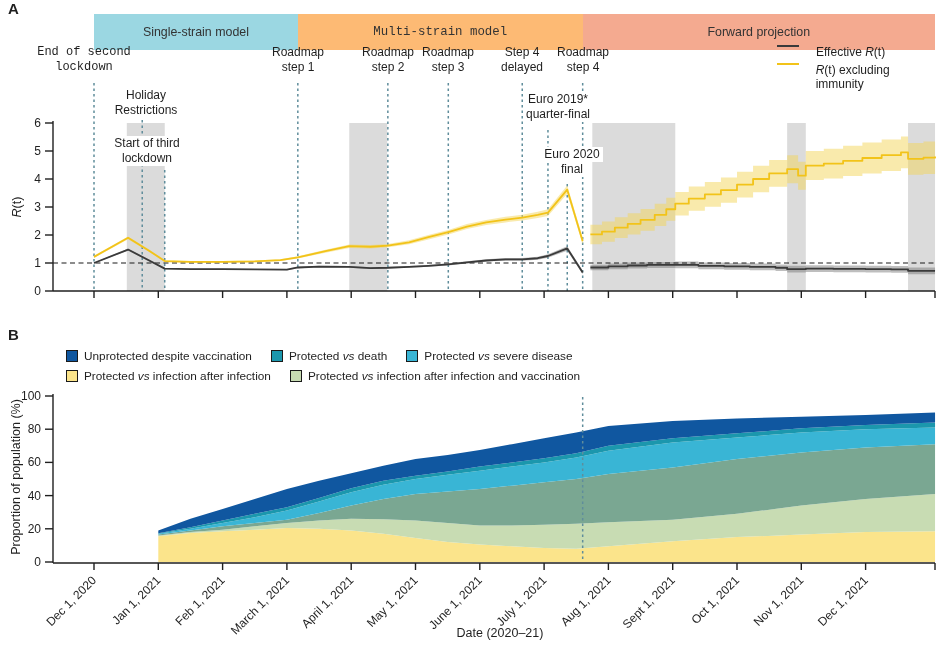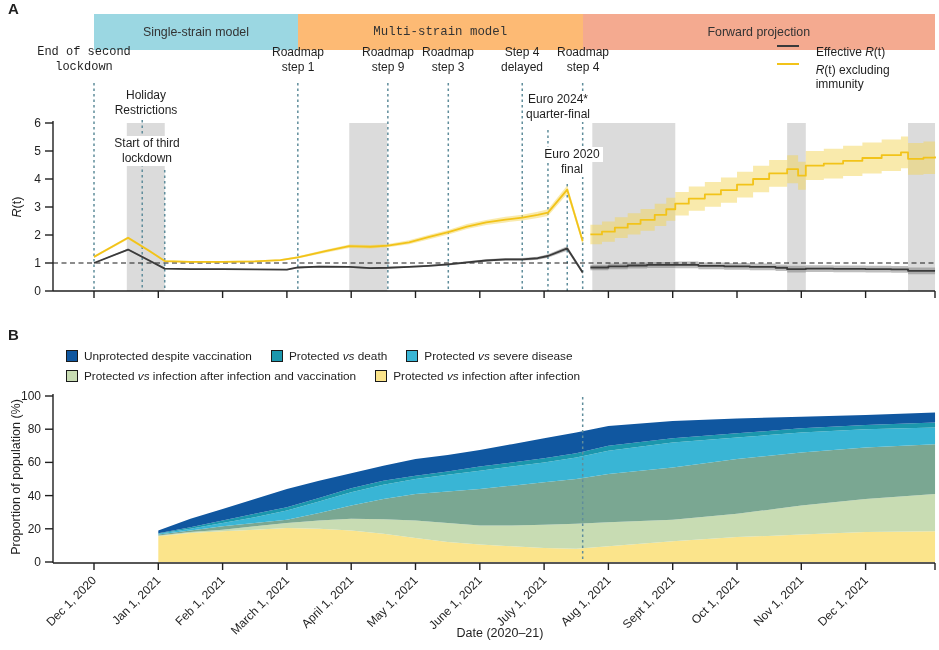--- a/index.html
+++ b/index.html
@@ -167,36 +167,36 @@
       <div class="ann whitebg" style="left: 147px; top: 136px;">
         <div class="ln"><span>Start of third</span></div>
         <div class="ln"><span>lockdown</span></div>
       </div>
       <div class="ann" style="left: 298px; top: 45px;">
         <div class="ln"><span>Roadmap</span></div>
         <div class="ln"><span>step 1</span></div>
       </div>
       <div class="ann" style="left: 388px; top: 45px;">
         <div class="ln"><span>Roadmap</span></div>
-        <div class="ln"><span>step 9</span></div>
+        <div class="ln"><span>step 2</span></div>
       </div>
       <div class="ann" style="left: 448px; top: 45px;">
         <div class="ln"><span>Roadmap</span></div>
         <div class="ln"><span>step 3</span></div>
       </div>
       <div class="ann" style="left: 522px; top: 45px;">
         <div class="ln"><span>Step 4</span></div>
         <div class="ln"><span>delayed</span></div>
       </div>
       <div class="ann" style="left: 583px; top: 45px;">
         <div class="ln"><span>Roadmap</span></div>
         <div class="ln"><span>step 4</span></div>
       </div>
       <div class="ann whitebg" style="left: 558px; top: 92px;">
-        <div class="ln"><span>Euro 2024*</span></div>
+        <div class="ln"><span>Euro 2019*</span></div>
         <div class="ln"><span>quarter-final</span></div>
       </div>
       <div class="ann whitebg" style="left: 572px; top: 147px;">
         <div class="ln"><span>Euro 2020</span></div>
         <div class="ln"><span>final</span></div>
       </div>
     </div>
 
   <div class="legendA" id="legend-a">
       <div class="row">
@@ -219,26 +219,26 @@
           <span class="sw" style="background: rgb(27, 151, 173);"></span>
           <span><span>Protected </span><i>vs</i><span> death</span></span>
         </div>
         <div class="item">
           <span class="sw" style="background: rgb(57, 181, 213);"></span>
           <span><span>Protected </span><i>vs</i><span> severe disease</span></span>
         </div>
       </div>
       <div class="row">
         <div class="item">
+          <span class="sw" style="background: rgb(251, 228, 139);"></span>
+          <span><span>Protected </span><i>vs</i><span> infection after infection</span></span>
+        </div>
+        <div class="item">
           <span class="sw" style="background: rgb(200, 220, 179);"></span>
           <span><span>Protected </span><i>vs</i><span> infection after infection and vaccination</span></span>
-        </div>
-        <div class="item">
-          <span class="sw" style="background: rgb(251, 228, 139);"></span>
-          <span><span>Protected </span><i>vs</i><span> infection after infection</span></span>
         </div>
       </div>
     </div>
 
   <div class="ylabel" id="ylabel-a"><i>R</i><span>(t)</span></div>
   <div class="ylabel" id="ylabel-b">Proportion of population (%)</div>
   <div class="xlabel" id="xlabel-b">Date (2020–21)</div>
 </div>
 
 </body></html>

